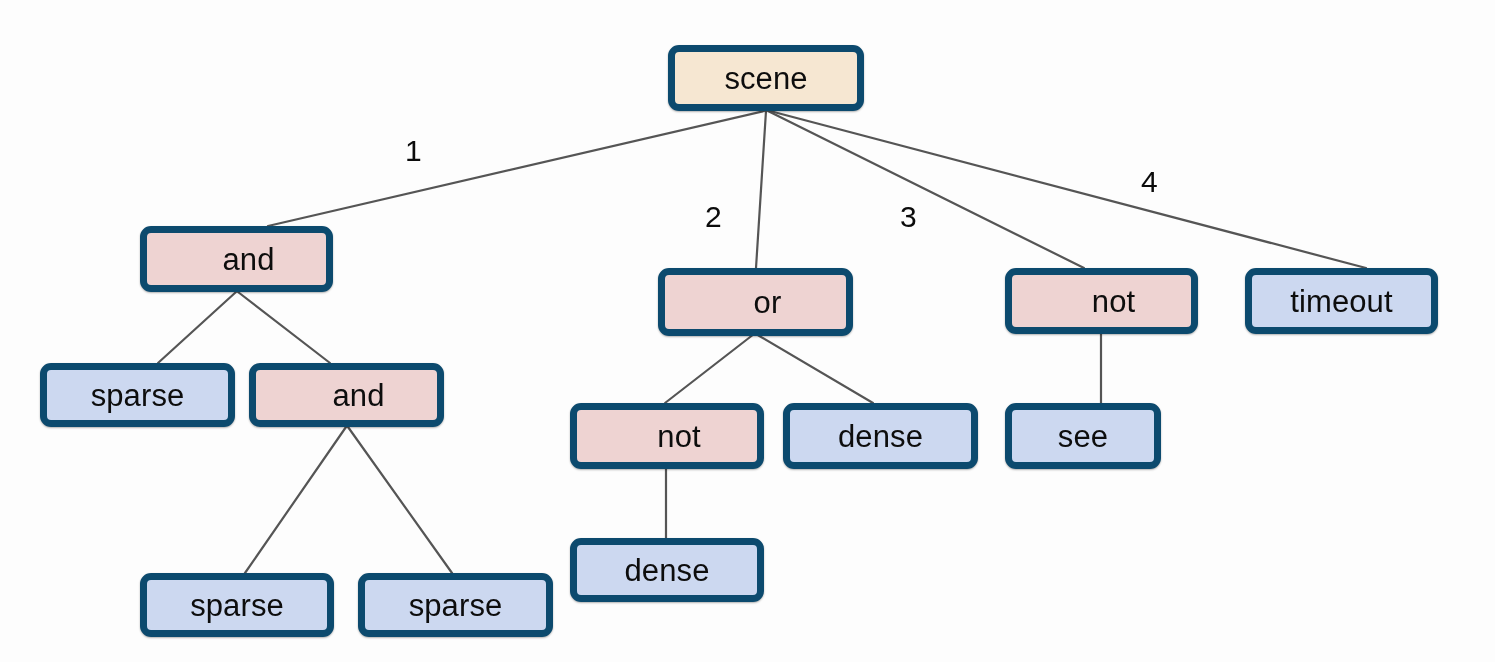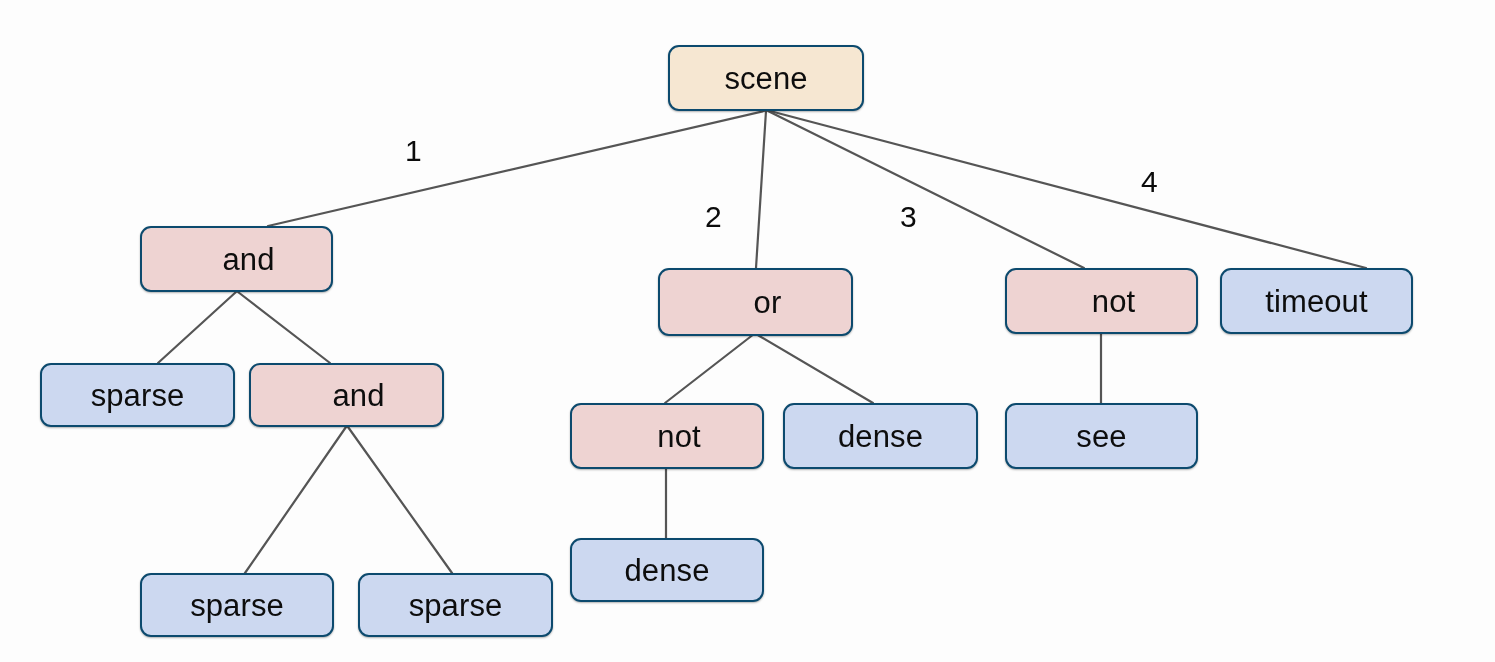--- a/index.html
+++ b/index.html
@@ -24,21 +24,21 @@
     height: 662px;
     pointer-events: none;
   }
   .node {
     position: absolute;
     box-sizing: border-box;
     display: flex;
     align-items: center;
     justify-content: center;
     border-radius: 11px;
-    border: 2px solid #0c4a6e;
+    border: 7px solid #0c4a6e;
     box-shadow: 0 1px 2px rgba(0,0,0,0.30);
     font-size: 31px;
     line-height: 1;
     color: #0d0d0d;
     letter-spacing: 0.1px;
     white-space: nowrap;
     user-select: none;
   }
   .node-root  { background: #f6e7d2; }
   .node-op    { background: #eed3d2; padding-left: 24px; }
@@ -77,36 +77,36 @@
       </div>
       <div class="node node-op" style="left: 140px; top: 226px; width: 193px; height: 66px;">
         <span>and</span>
       </div>
       <div class="node node-op" style="left: 658px; top: 268px; width: 195px; height: 68px;">
         <span>or</span>
       </div>
       <div class="node node-op" style="left: 1005px; top: 268px; width: 193px; height: 66px;">
         <span>not</span>
       </div>
-      <div class="node node-leaf" style="left: 1220px; top: 268px; width: 193px; height: 66px;">
+      <div class="node node-leaf" style="left: 1245px; top: 268px; width: 193px; height: 66px;">
         <span>timeout</span>
       </div>
       <div class="node node-leaf" style="left: 40px; top: 363px; width: 195px; height: 64px;">
         <span>sparse</span>
       </div>
       <div class="node node-op" style="left: 249px; top: 363px; width: 195px; height: 64px;">
         <span>and</span>
       </div>
       <div class="node node-op" style="left: 570px; top: 403px; width: 194px; height: 66px;">
         <span>not</span>
       </div>
       <div class="node node-leaf" style="left: 783px; top: 403px; width: 195px; height: 66px;">
         <span>dense</span>
       </div>
-      <div class="node node-leaf" style="left: 1005px; top: 403px; width: 193px; height: 66px;">
+      <div class="node node-leaf" style="left: 1005px; top: 403px; width: 156px; height: 66px;">
         <span>see</span>
       </div>
       <div class="node node-leaf" style="left: 570px; top: 538px; width: 194px; height: 64px;">
         <span>dense</span>
       </div>
       <div class="node node-leaf" style="left: 140px; top: 573px; width: 194px; height: 64px;">
         <span>sparse</span>
       </div>
       <div class="node node-leaf" style="left: 358px; top: 573px; width: 195px; height: 64px;">
         <span>sparse</span>

